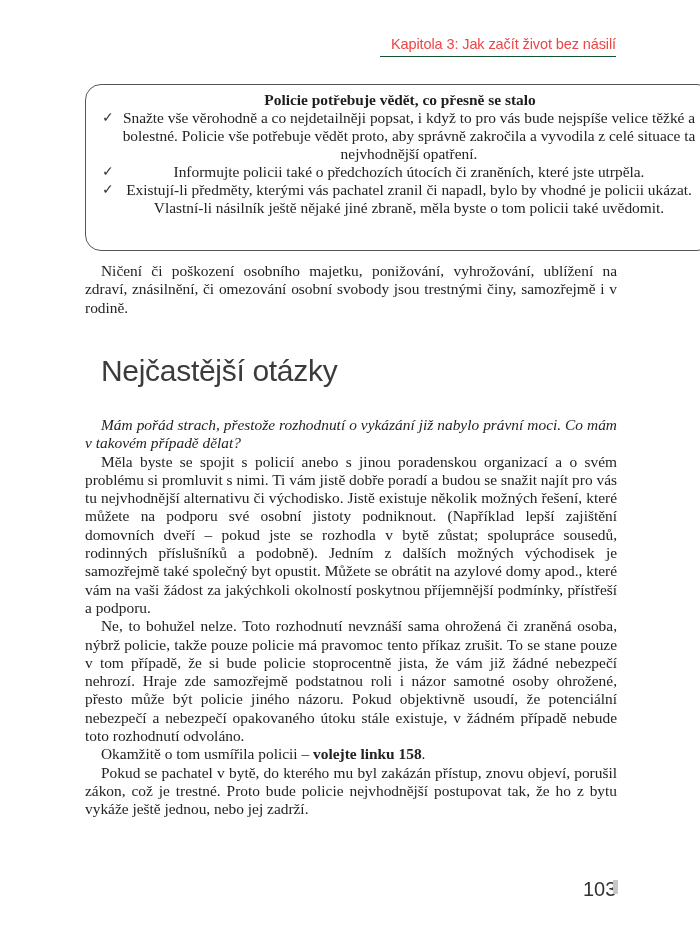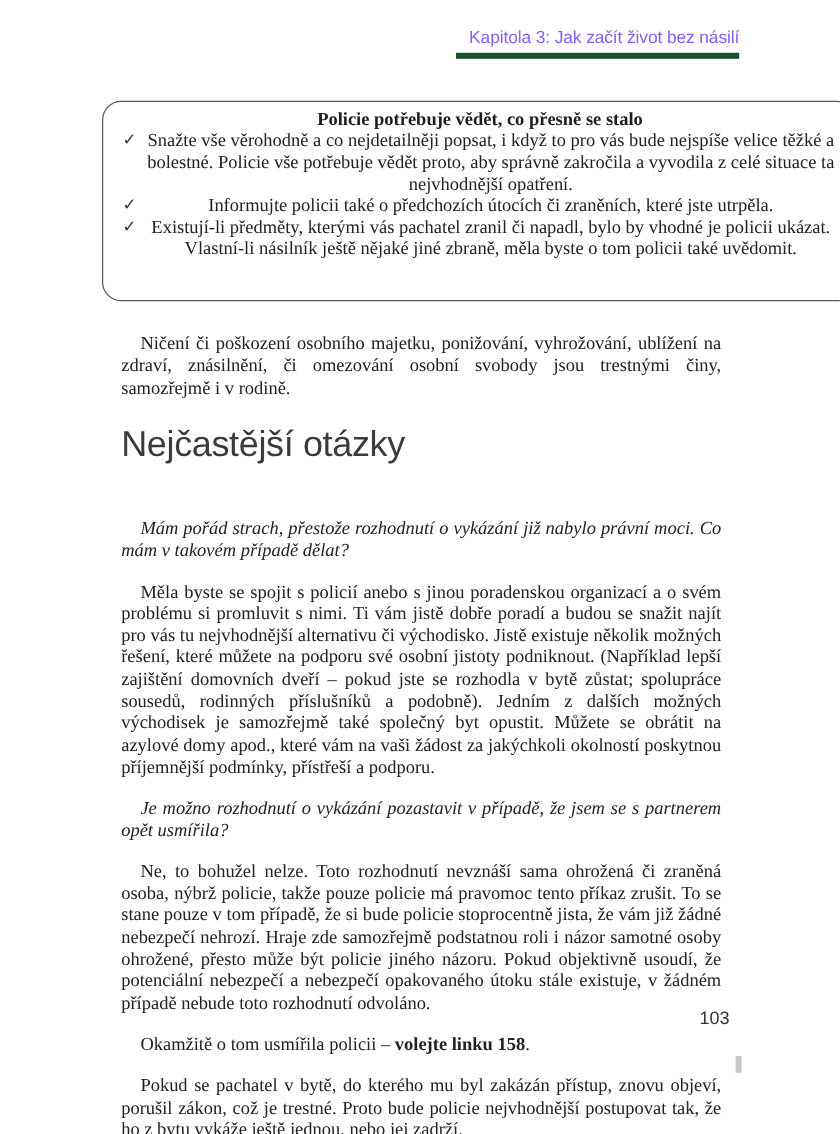--- a/index.html
+++ b/index.html
@@ -1,22 +1,22 @@
 <!DOCTYPE html>
 <html><head>
 <meta charset="utf-8">
 <style>
   html, body { margin: 0; padding: 0; background: #ffffff; }
   body { width: 700px; height: 945px; position: relative; overflow: hidden; color: #231f20; }
 
   .running-head {
-    position: absolute; left: 380px; top: 24px; width: 236px;
-    font-family: "Liberation Sans", sans-serif; font-size: 14.5px; color: #8b5cf6;
+    position: absolute; left: 380px; top: 36px; width: 236px;
+    font-family: "Liberation Sans", sans-serif; font-size: 14.5px; color: #ef4444;
     text-align: right; padding-bottom: 4px;
-    border-bottom: 5px solid #14532d;
+    border-bottom: 1px solid #14532d;
     letter-spacing: -0.1px;
   }
 
   .infobox {
     position: absolute; left: 85px; top: 84px; width: 628px; height: 167px;
     border: 1.2px solid #555; border-radius: 16px; box-sizing: border-box;
     padding: 6px 14px 0 16px;
     text-align: center;
   }
   .infobox-title {
@@ -28,33 +28,33 @@
     position: relative; padding-left: 18px;
     font-family: "Liberation Serif", serif; font-size: 15.4px; line-height: 18px; color: #222;
   }
   .check-mark { position: absolute; left: 0; top: 0; color: #333; font-size: 14px; }
 
   .body-text {
     position: absolute; left: 85px; width: 532px;
     font-family: "Liberation Serif", serif; font-size: 15.4px; line-height: 18.3px; color: #222;
     text-align: justify;
   }
-  .body-text p { margin: 16px; text-indent: 16px; }
+  .body-text p { margin: 0; text-indent: 16px; }
   .body-text p.q { font-style: italic; }
   .body-text b { font-weight: bold; }
 
   .section-heading {
     position: absolute; left: 85px; top: 338px; width: 520px;
     font-family: "Liberation Sans", "DejaVu Sans", sans-serif; font-size: 30px; line-height: 33px;
     color: #3b3b3b; font-weight: normal; margin: 16px; letter-spacing: -0.3px;
   }
 
   .page-number {
-    position: absolute; left: 583px; top: 840px;
-    font-family: "Liberation Sans", sans-serif; font-size: 15px; color: #333;
+    position: absolute; left: 583px; top: 878px;
+    font-family: "Liberation Sans", sans-serif; font-size: 20px; color: #333;
   }
   .page-marker {
     position: absolute; left: 613px; top: 880px; width: 5px; height: 14px; background: #c8c8c8;
   }
 </style>
 </head>
 <body>
 
 <div class="running-head">Kapitola 3: Jak začít život bez násilí</div>
 
@@ -80,20 +80,19 @@
   <p>Ničení či poškození osobního majetku, ponižování, vyhrožování, ublížení na zdraví, znásilnění, či omezování osobní svobody jsou trestnými činy, samozřejmě i v rodině.</p>
 </div>
 
 <h2 class="section-heading">
   <span>Nejčastější otázky</span><br>
 </h2>
 
 <div class="body-text" style="top:416px;">
   <p class="q">Mám pořád strach, přestože rozhodnutí o vykázání již nabylo právní moci. Co mám v takovém případě dělat?</p>
   <p>Měla byste se spojit s policií anebo s jinou poradenskou organizací a o svém problému si promluvit s nimi. Ti vám jistě dobře poradí a budou se snažit najít pro vás tu nejvhodnější alternativu či východisko. Jistě existuje několik možných řešení, které můžete na podporu své osobní jistoty podniknout. (Například lepší zajištění domovních dveří – pokud jste se rozhodla v bytě zůstat; spolupráce sousedů, rodinných příslušníků a podobně). Jedním z dalších možných východisek je samozřejmě také společný byt opustit. Můžete se obrátit na azylové domy apod., které vám na vaši žádost za jakýchkoli okolností poskytnou příjemnější podmínky, přístřeší a podporu.</p>
-  <p class="q">Je možno rozhodnutí o vykázání pozastavit v případě, že jsem se s partnerem opět usmířila?</p>
   <p>Ne, to bohužel nelze. Toto rozhodnutí nevznáší sama ohrožená či zraněná osoba, nýbrž policie, takže pouze policie má pravomoc tento příkaz zrušit. To se stane pouze v tom případě, že si bude policie stoprocentně jista, že vám již žádné nebezpečí nehrozí. Hraje zde samozřejmě podstatnou roli i názor samotné osoby ohrožené, přesto může být policie jiného názoru. Pokud objektivně usoudí, že potenciální nebezpečí a nebezpečí opakovaného útoku stále existuje, v žádném případě nebude toto rozhodnutí odvoláno.</p>
   <p><span>Okamžitě o tom usmířila policii – </span><b>volejte linku 158</b><span>.</span></p>
   <p>Pokud se pachatel v bytě, do kterého mu byl zakázán přístup, znovu objeví, porušil zákon, což je trestné. Proto bude policie nejvhodnější postupovat tak, že ho z bytu vykáže ještě jednou, nebo jej zadrží.</p>
 </div>
 
 <div class="page-number">103</div>
 <div class="page-marker"></div>
 
 </body></html>

